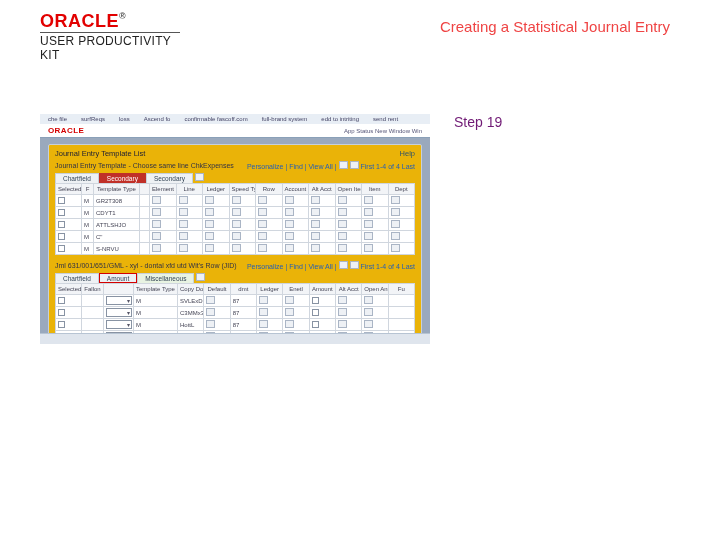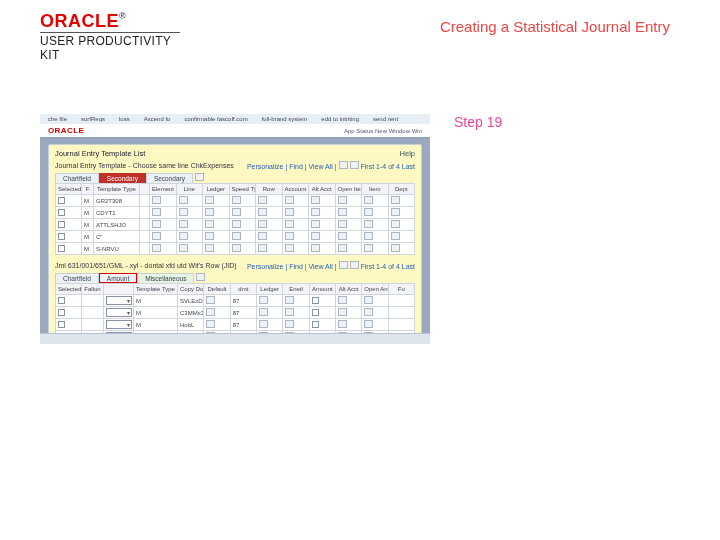--- a/index.html
+++ b/index.html
@@ -62,21 +62,21 @@
     padding: 48px 30px 0 40px;
     gap: 24px;
   }
   .thumb-col {
     width: 390px;
     flex: 0 0 390px;
   }
   .text-col {
     flex: 1;
     font-size: 14px;
-    color: #ec4899;
+    color: #701a75;
   }
   .step-label { margin: 0 0 28px 0; }
   .instruction { margin: 0 0 12px 0; line-height: 1.3; }
   .instruction b { font-weight: 700; }
   
   .thumb {
     width: 390px;
     height: 230px;
     background: #9aa9bd;
     position: relative;
@@ -99,21 +99,21 @@
     border-bottom: 1px solid #8aa0b8;
     display: flex;
     align-items: center;
     justify-content: space-between;
     padding: 0 8px;
   }
   .thumb .brand .ora { color:#d40000; font-weight:700; font-size:8px; letter-spacing:0.4px; font-family: "Arial Black", Arial, sans-serif;}
   .thumb .brand .crumbs { color:#557; font-size:6px; }
   .panel {
     margin: 6px 8px;
-    background: #fef9c3;
+    background: #eab308;
     border: 1px solid #c7d0da;
     border-radius: 2px;
     padding: 4px 6px 6px 6px;
   }
   .panel-title { font-size:7.5px; color:#223; margin-bottom:3px; display:flex; justify-content:space-between; }
   .panel-title .help { color:#356;padding-left:9px; }
   .caption-row { font-size:7px; color:#334; margin-bottom:3px; display:flex; justify-content:space-between; align-items:center;}
   .caption-row .blue { color:#2660b3; }
   
   .mini-tabs { display:flex; gap:0; margin-bottom:0; }

